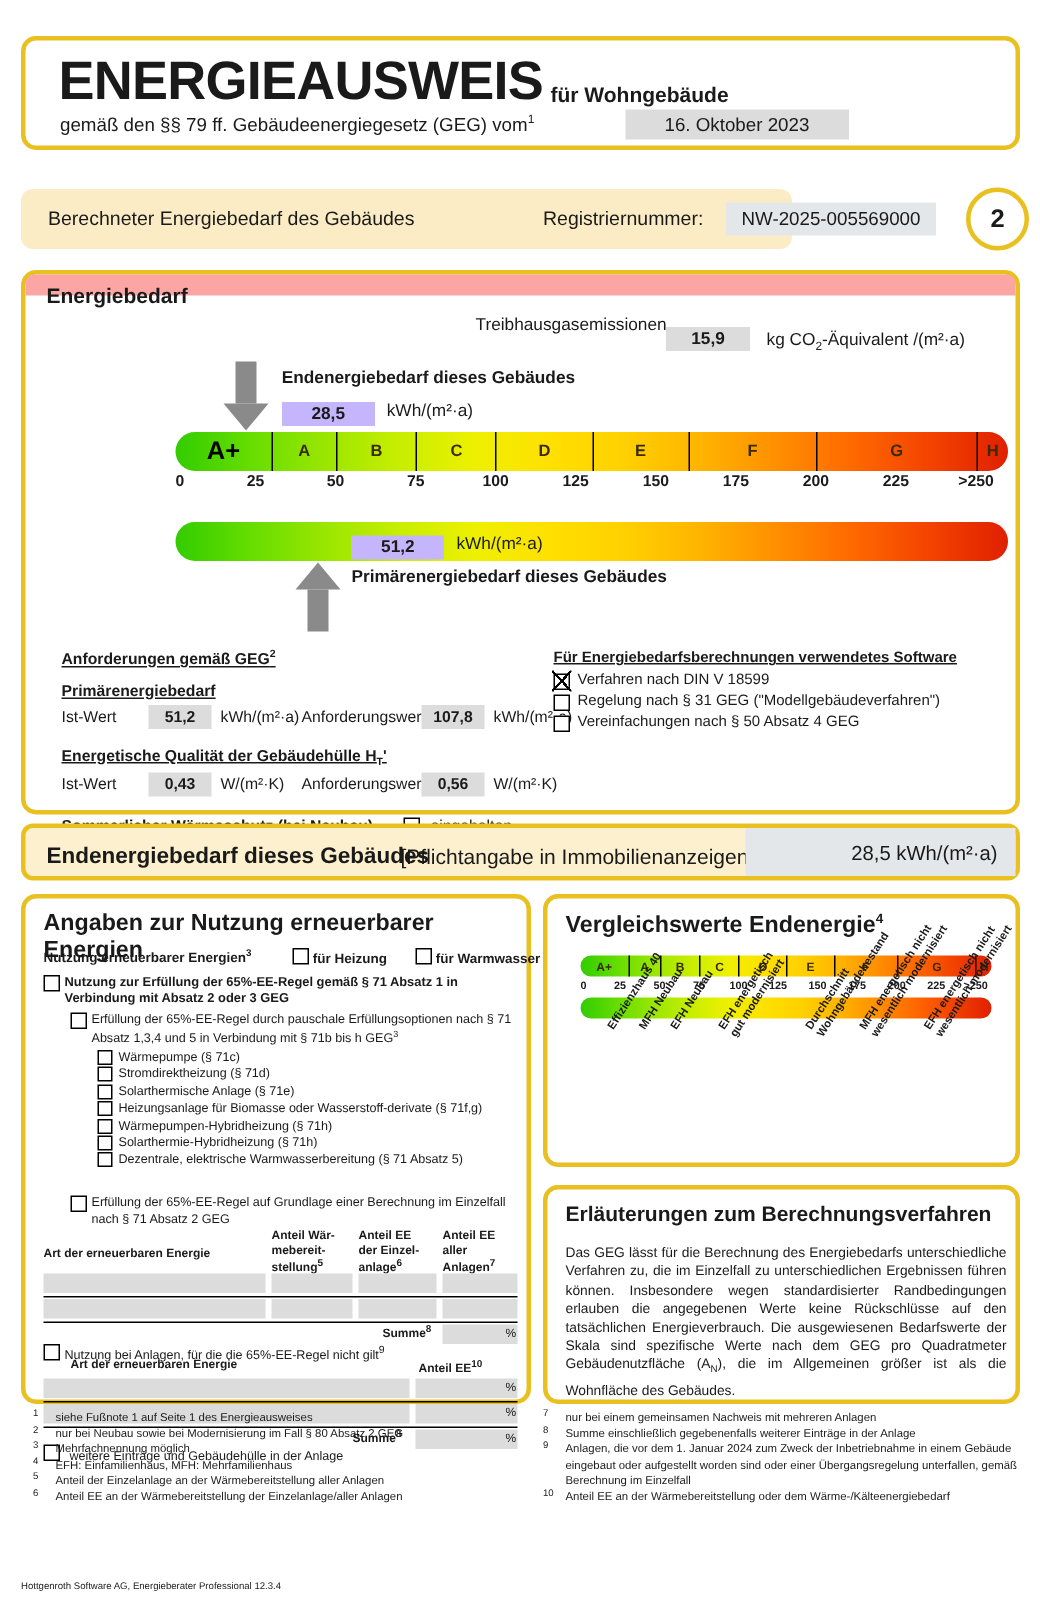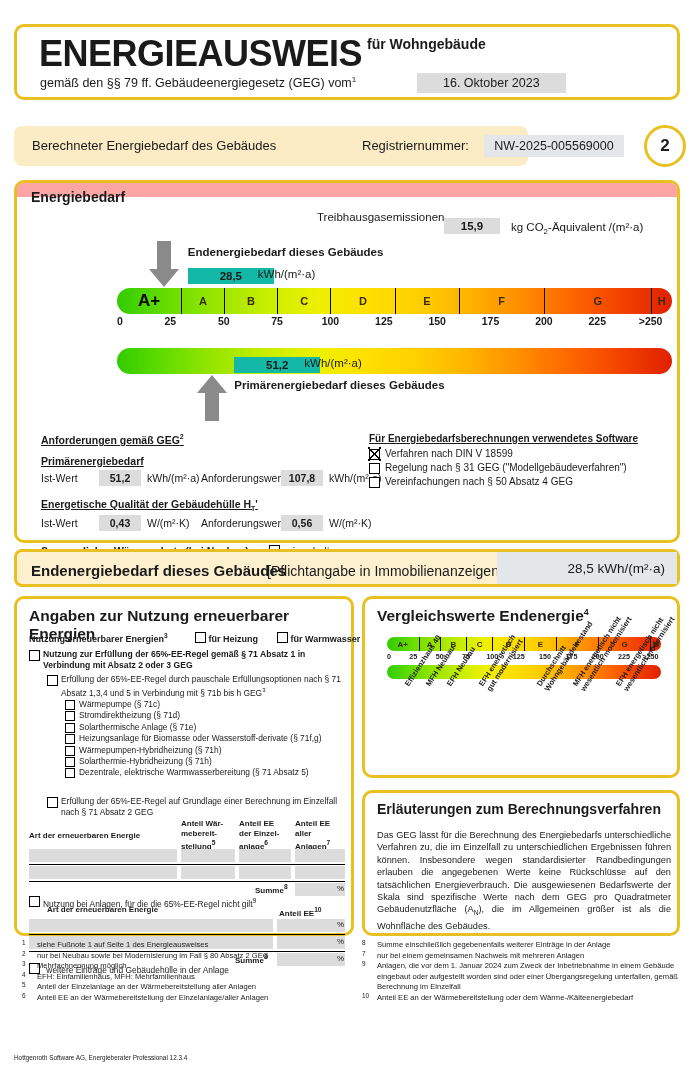--- a/index.html
+++ b/index.html
@@ -22,21 +22,21 @@
   .ybox.filled{background:#fdf0cf;}
 
   
   #header{left:14px;top:24px;width:666px;height:76px;}
   .hd-title{
     position:absolute;left:22px;top:6px;
     font-size:36px;font-weight:bold;letter-spacing:-0.5px;
     font-family:"Liberation Sans","DejaVu Sans",sans-serif;
   }
   .hd-sub{
-    position:absolute;left:350px;top:9px;
+    position:absolute;left:350px;top:28px;
     font-size:14px;font-weight:bold;
   }
   .hd-law{
     position:absolute;left:23px;top:48px;
     font-size:12.5px;
   }
   .hd-law sup{font-size:8px;}
   .hd-date{
     position:absolute;left:400px;top:46px;
     background:#dcdcdc;padding:3px 26px;
@@ -105,22 +105,22 @@
   }
   .arrow-up{position:absolute;width:30px;}
   .arrow-up .headt{
     width:0;height:0;margin:0 auto;
     border-left:15px solid transparent;border-right:15px solid transparent;
     border-bottom:18px solid #8a8a8a;
   }
   .arrow-up .shaft{width:14px;height:28px;background:#8a8a8a;margin:0 auto;}
 
   .cap-lbl{position:absolute;font-size:11.5px;font-weight:bold;}
-  .cap-val{position:absolute;background:#14b8a6;width:62px;text-align:center;
-           font-size:11.5px;font-weight:bold;padding:2px 12px;}
+  .cap-val{position:absolute;background:#c4b5fd;width:62px;text-align:center;
+           font-size:11.5px;font-weight:bold;padding:2px 0;}
   .cap-unit{position:absolute;font-size:11.5px;}
 
   
   .req{position:absolute;left:24px;top:250px;width:320px;font-size:10.5px;}
   .req .u{text-decoration:underline;font-weight:bold;display:block;}
   .req sup{font-size:7px;}
   .reqrow{position:relative;height:19px;margin-top:3px;}
   .reqrow .c{position:absolute;top:2px;}
   .reqrow .box{position:absolute;background:#dcdcdc;text-align:center;
                font-weight:bold;padding:2px 0;}
@@ -489,20 +489,20 @@
 
   <div class="fn" id="fnL">
       <div class="row"><span class="n">1</span><span>siehe Fußnote 1 auf Seite 1 des Energieausweises</span></div>
       <div class="row"><span class="n">2</span><span>nur bei Neubau sowie bei Modernisierung im Fall § 80 Absatz 2 GEG</span></div>
       <div class="row"><span class="n">3</span><span>Mehrfachnennung möglich</span></div>
       <div class="row"><span class="n">4</span><span>EFH: Einfamilienhaus, MFH: Mehrfamilienhaus</span></div>
       <div class="row"><span class="n">5</span><span>Anteil der Einzelanlage an der Wärmebereitstellung aller Anlagen</span></div>
       <div class="row"><span class="n">6</span><span>Anteil EE an der Wärmebereitstellung der Einzelanlage/aller Anlagen</span></div>
     </div>
   <div class="fn" id="fnR">
+      <div class="row"><span class="n">7</span><span>nur bei einem gemeinsamen Nachweis mit mehreren Anlagen</span></div>
       <div class="row"><span class="n">8</span><span>Summe einschließlich gegebenenfalls weiterer Einträge in der Anlage</span></div>
-      <div class="row"><span class="n">7</span><span>nur bei einem gemeinsamen Nachweis mit mehreren Anlagen</span></div>
       <div class="row"><span class="n">9</span><span>Anlagen, die vor dem 1. Januar 2024 zum Zweck der Inbetriebnahme in einem Gebäude eingebaut oder aufgestellt worden sind oder einer Übergangsregelung unterfallen, gemäß Berechnung im Einzelfall</span></div>
       <div class="row"><span class="n">10</span><span>Anteil EE an der Wärmebereitstellung oder dem Wärme-/Kälteenergiebedarf</span></div>
     </div>
 
   <div id="footer">Hottgenroth Software AG, Energieberater Professional  12.3.4</div>
 </div>
 
 </body></html>

